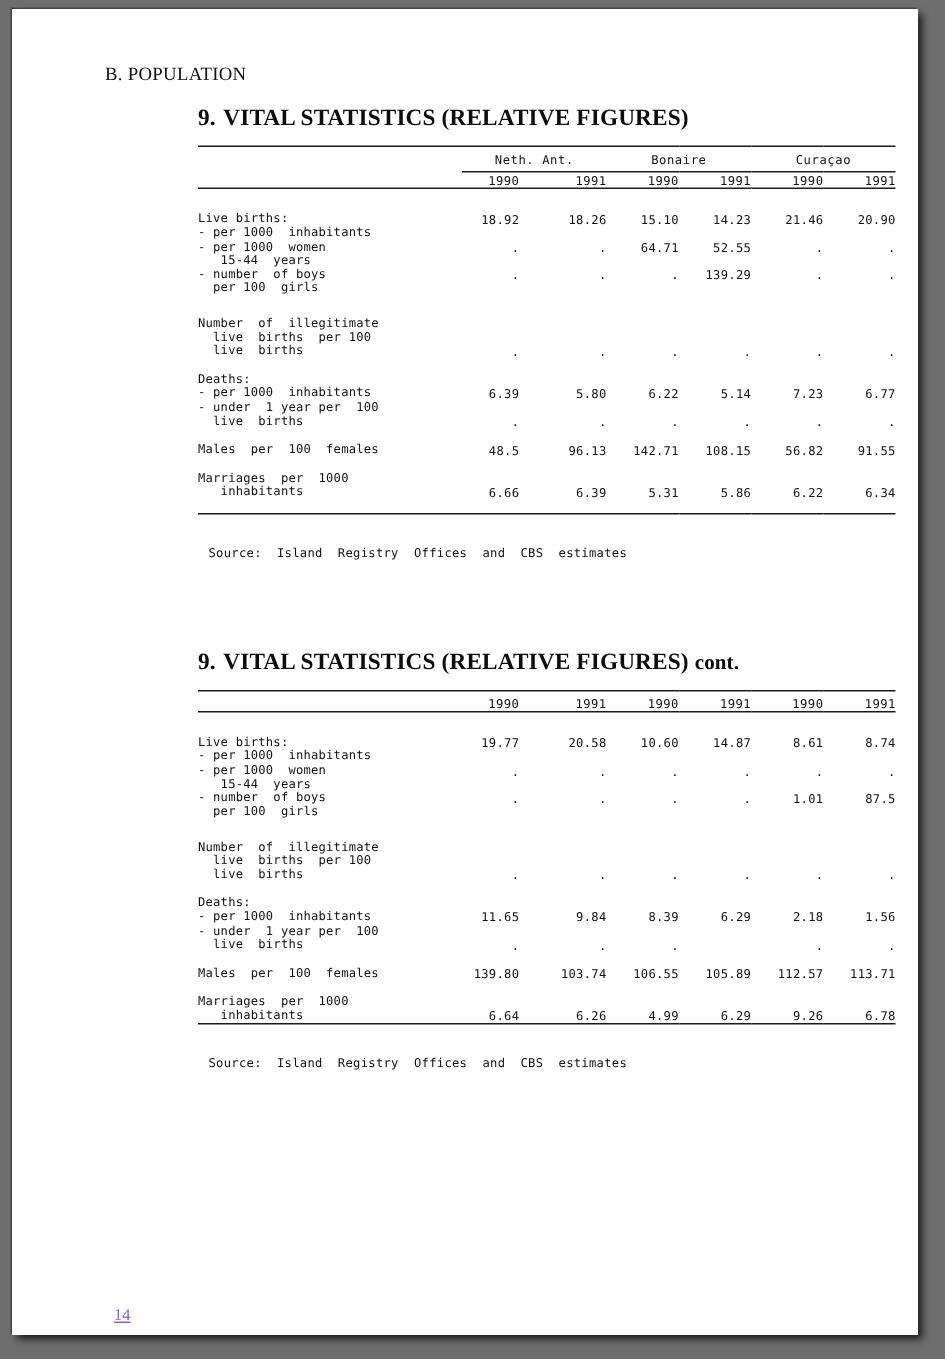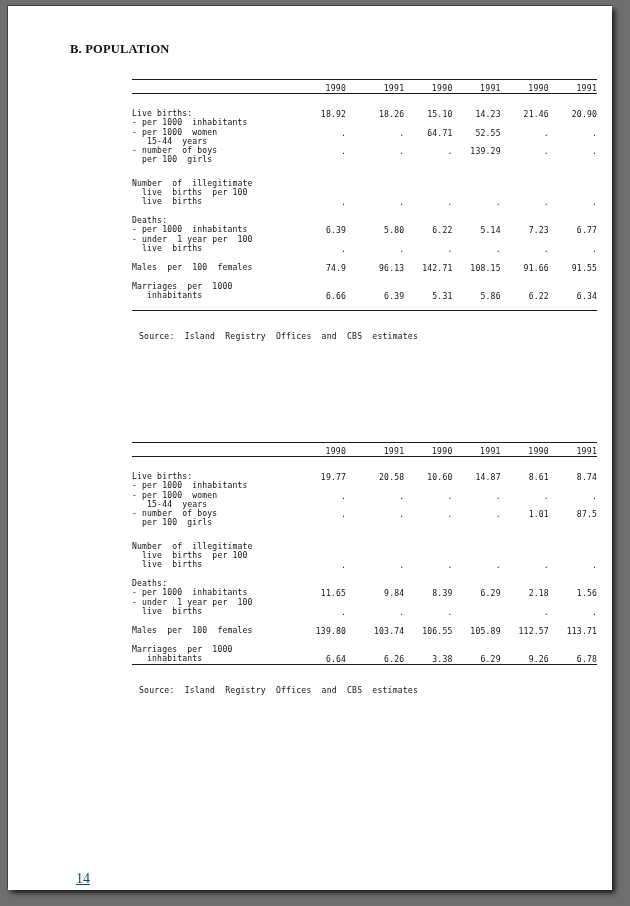--- a/index.html
+++ b/index.html
@@ -20,32 +20,32 @@
     width: 604px;
     height: 884px;
     background: #ffffff;
     box-shadow: 3px 3px 5px rgba(0,0,0,0.75), -1px -1px 0 rgba(0,0,0,0.35);
   }
   .section-label {
     position: absolute;
     left: 62px;
     top: 36px;
     font-family: "Liberation Serif", serif;
-    font-weight: bold;
+    font-weight: normal;
     font-size: 12.5px;
     letter-spacing: 0.2px;
     color: #111;
   }
   .page-number {
     position: absolute;
     left: 68px;
     top: 865px;
     font-family: "Liberation Serif", serif;
-    font-size: 14px;
-    color: #0c4a6e;
+    font-size: 11px;
+    color: #8b5cf6;
     text-decoration: underline;
   }
   .block {
     position: absolute;
     left: 0;
     width: 604px;
   }
   .tbl-title {
     font-family: "Liberation Serif", serif;
     font-weight: bold;
@@ -124,34 +124,43 @@
   }
 </style>
 </head>
 <body>
 
 <div class="page">
 
   <div class="section-label">B. POPULATION</div>
 
   <div class="block" id="block1" style="top:64px;">
+    <div class="tbl-title">
+      <span class="num">9.</span><span>VITAL STATISTICS (RELATIVE  FIGURES)</span> <span class="cont"></span>
+    </div>
     <table class="stat">
       <colgroup>
           <col class="lab">
           <col class="dat">
           <col class="dat">
           <col class="dat">
           <col class="dat">
           <col class="dat">
           <col class="dat">
         </colgroup>
       <tbody>
         <tr class="rule-top">
             <td colspan="7"></td>
           </tr>
+        <tr class="grp-head">
+          <td></td>
+          <td colspan="2" class="grp-rule">Neth. Ant.</td>
+          <td colspan="2" class="grp-rule">Bonaire</td>
+          <td colspan="2" class="grp-rule">Curaçao</td>
+        </tr>
         <tr class="yr-head">
           <td></td>
           <td class="col1">1990</td>
           <td>1991</td>
           <td>1990</td>
           <td>1991</td>
           <td>1990</td>
           <td>1991</td>
         </tr>
         <tr class="rule-mid">
@@ -226,25 +235,25 @@
           <td class="val" style="padding-top:9px">.</td>
           <td class="val" style="padding-top:9px">.</td>
           <td class="val" style="padding-top:9px">.</td>
           <td class="val" style="padding-top:9px">.</td>
         </tr>
         <tr class="gap">
             <td colspan="7"></td>
           </tr>
         <tr class="datarow">
           <td class="label">Males  per  100  females</td>
-          <td class="val col1">74.9</td>
+          <td class="val col1">48.5</td>
           <td class="val">96.13</td>
           <td class="val">142.71</td>
           <td class="val">108.15</td>
-          <td class="val">91.66</td>
+          <td class="val">56.82</td>
           <td class="val">91.55</td>
         </tr>
         <tr class="gap">
             <td colspan="7"></td>
           </tr>
         <tr class="datarow">
           <td class="label">Marriages  per  1000
    inhabitants</td>
           <td class="val col1" style="padding-top:9px">6.66</td>
           <td class="val" style="padding-top:9px">6.39</td>
@@ -258,20 +267,23 @@
           </tr>
         <tr class="rule-bot">
             <td colspan="7"></td>
           </tr>
       </tbody>
     </table>
     <div class="source">Source:  Island  Registry  Offices  and  CBS  estimates</div>
   </div>
 
   <div class="block" id="block2" style="top:427px;">
+    <div class="tbl-title">
+      <span class="num">9.</span><span>VITAL STATISTICS (RELATIVE  FIGURES)</span> <span class="cont">cont.</span>
+    </div>
     <table class="stat">
       <colgroup>
           <col class="lab">
           <col class="dat">
           <col class="dat">
           <col class="dat">
           <col class="dat">
           <col class="dat">
           <col class="dat">
         </colgroup>
@@ -375,21 +387,21 @@
           <td class="val">113.71</td>
         </tr>
         <tr class="gap">
             <td colspan="7"></td>
           </tr>
         <tr class="datarow">
           <td class="label">Marriages  per  1000
    inhabitants</td>
           <td class="val col1" style="padding-top:9px">6.64</td>
           <td class="val" style="padding-top:9px">6.26</td>
-          <td class="val" style="padding-top:9px">3.38</td>
+          <td class="val" style="padding-top:9px">4.99</td>
           <td class="val" style="padding-top:9px">6.29</td>
           <td class="val" style="padding-top:9px">9.26</td>
           <td class="val" style="padding-top:9px">6.78</td>
         </tr>
         <tr class="rule-bot">
             <td colspan="7"></td>
           </tr>
       </tbody>
     </table>
     <div class="source">Source:  Island  Registry  Offices  and  CBS  estimates</div>

